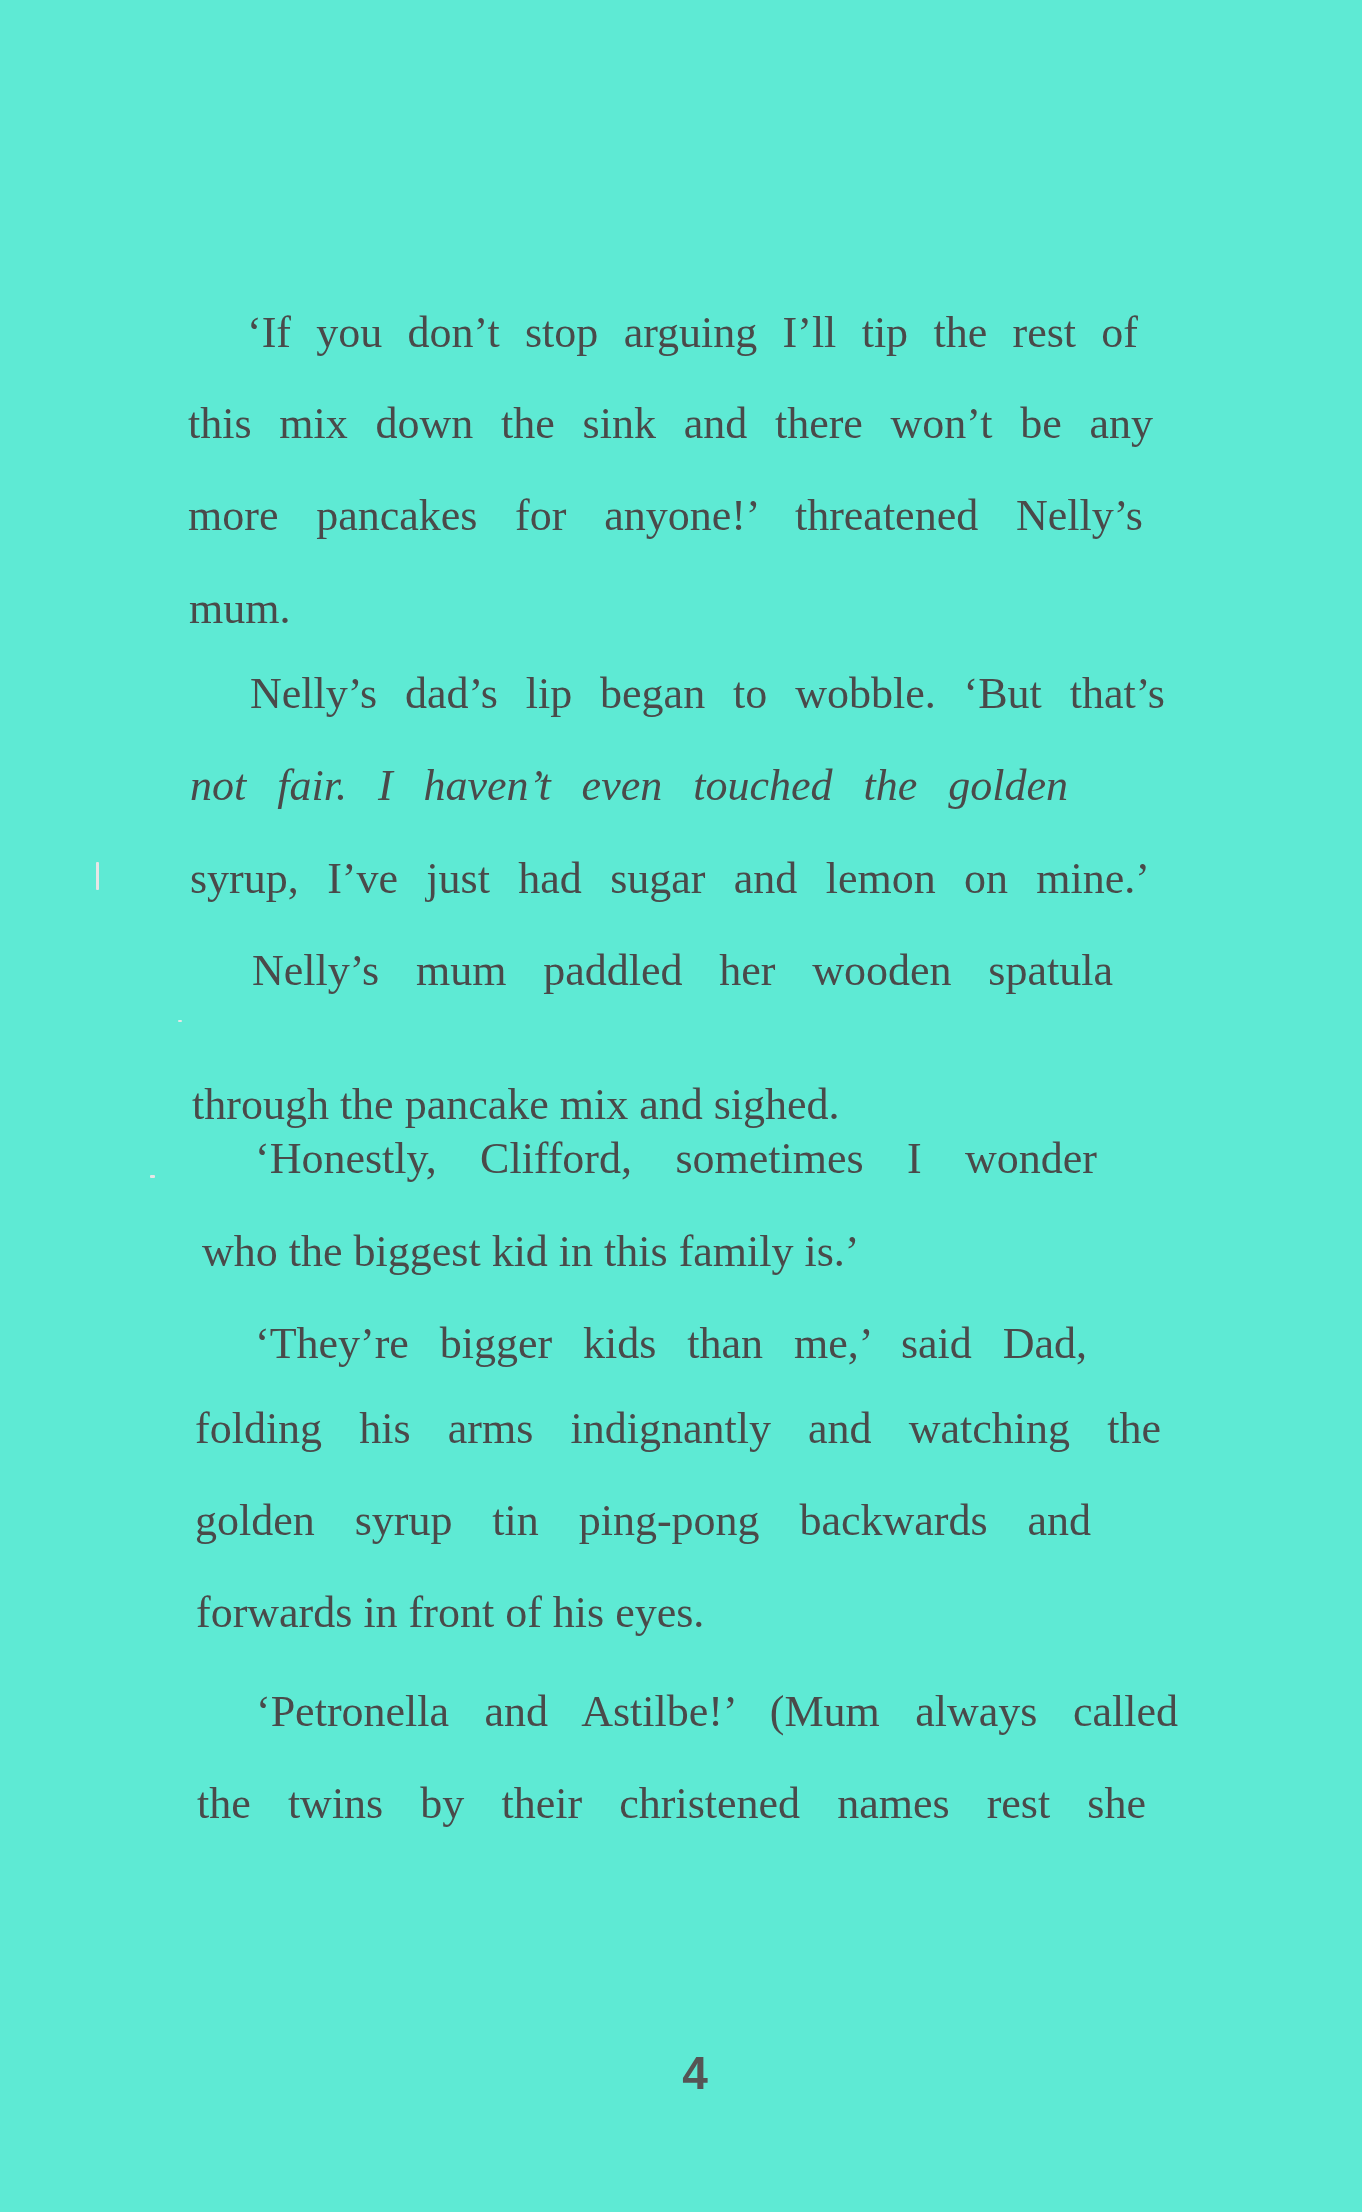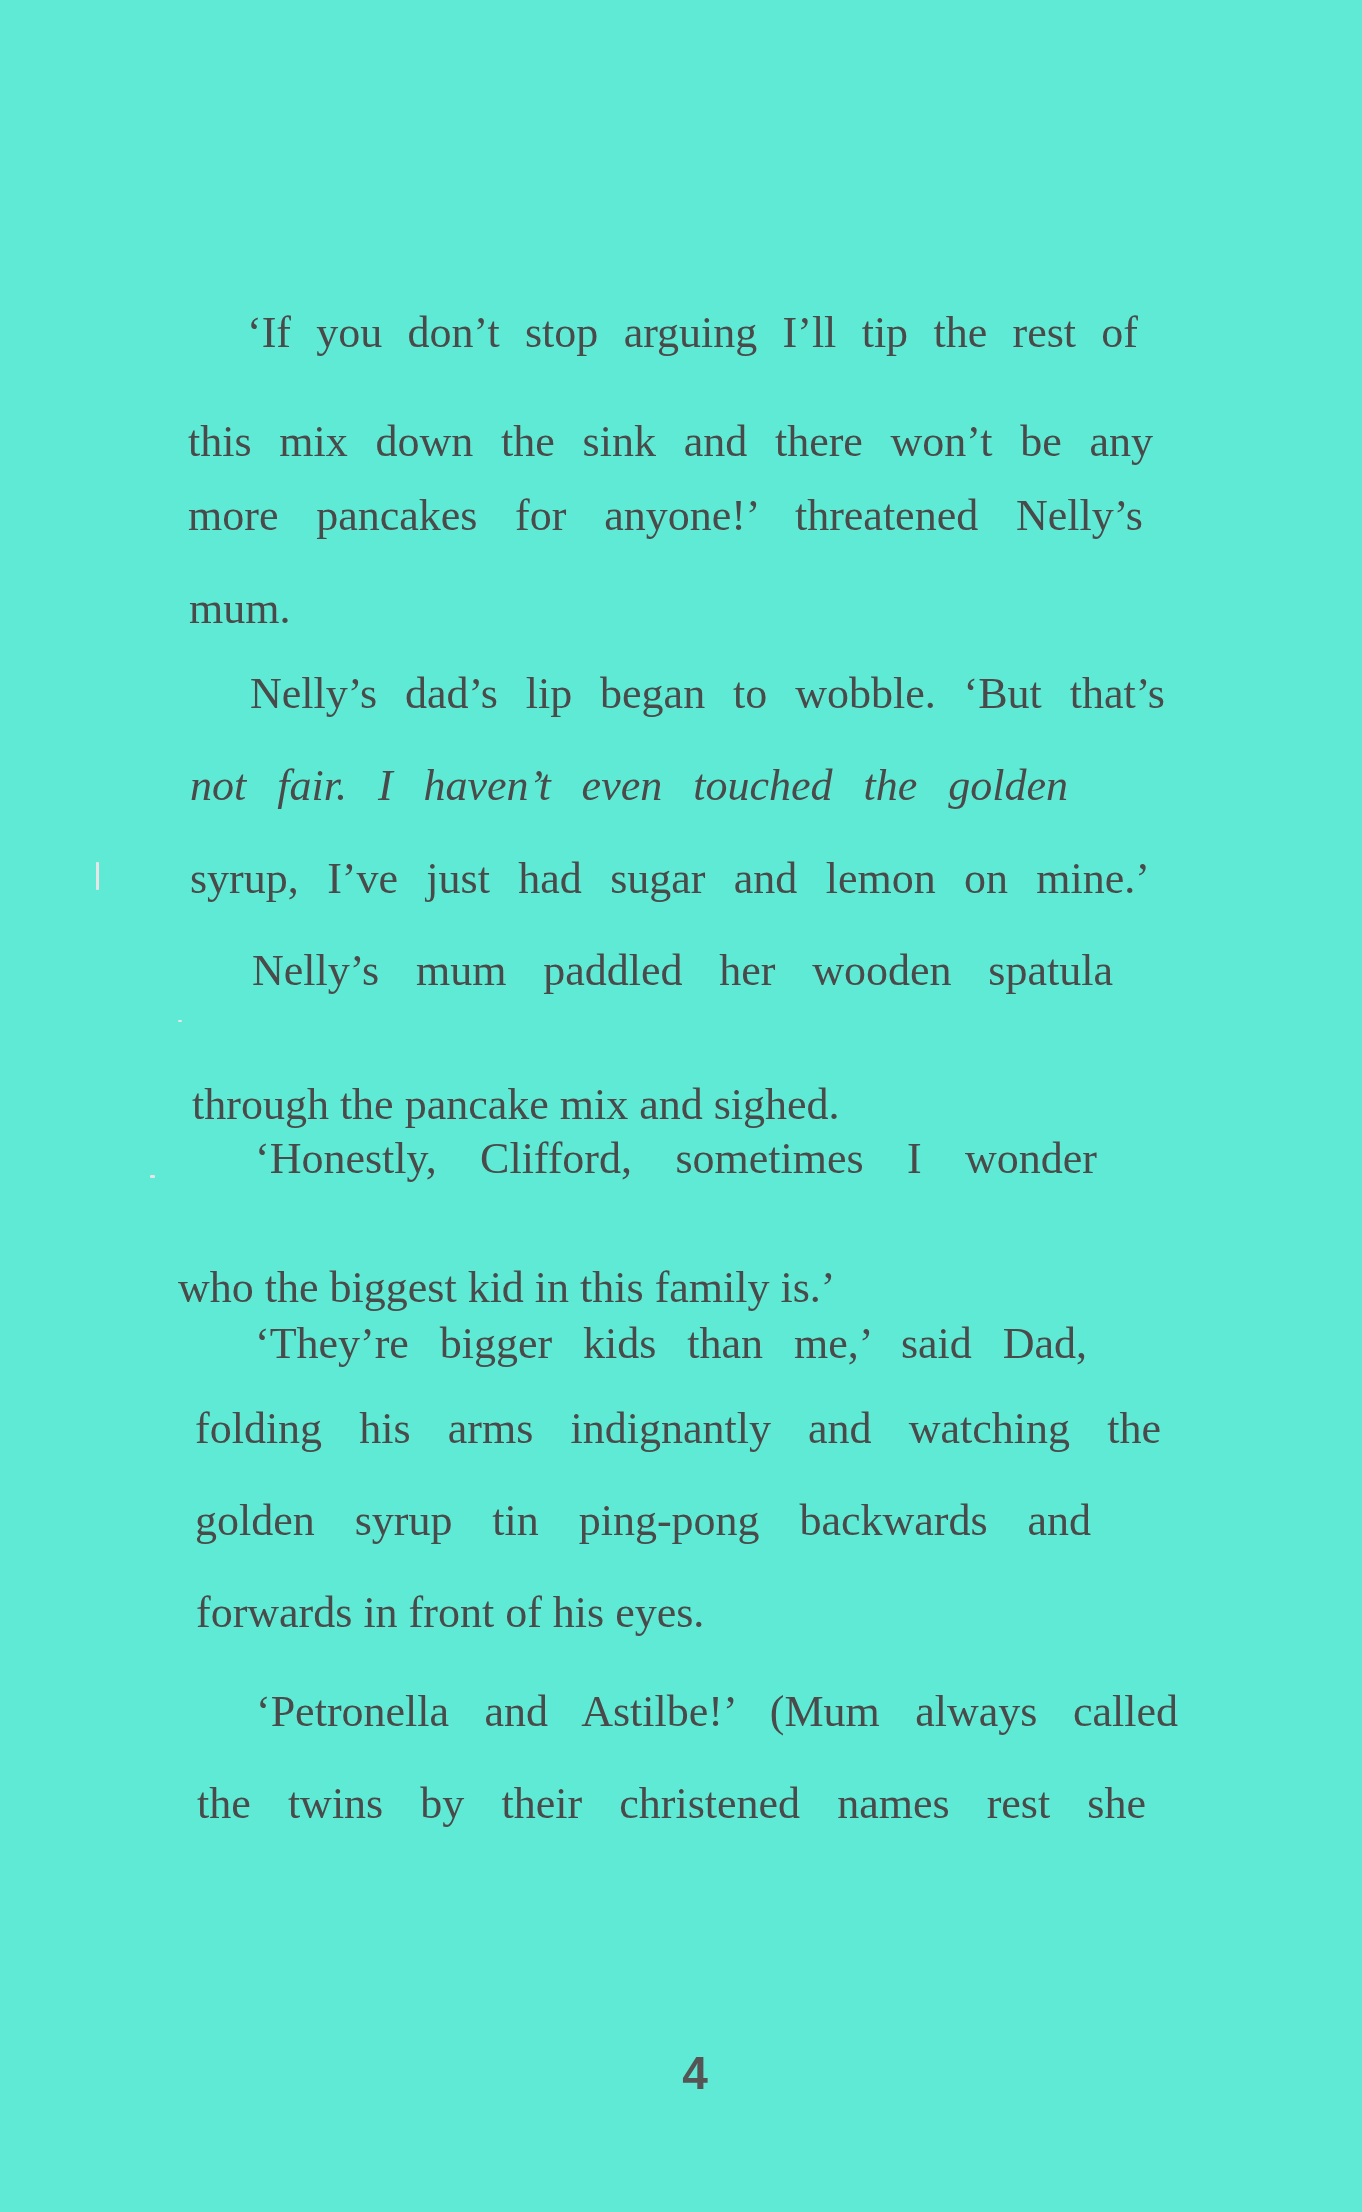--- a/index.html
+++ b/index.html
@@ -32,30 +32,30 @@
     text-align-last: justify;
     -webkit-font-smoothing: antialiased;
   }
   .line.last {
     text-align: left;
     text-align-last: left;
     width: auto !important;
   }
   
   #l0  { left: 247px; top: 311px;  width: 891px; }
-  #l1  { left: 188px; top: 402px;  width: 965px; margin-top: 18px; }
+  #l1  { left: 188px; top: 402px;  width: 965px; }
   #l2  { left: 188px; top: 494px;  width: 955px; }
   #l3  { left: 189px; top: 587px; }
   #l4  { left: 250px; top: 672px;  width: 915px; }
   #l5  { left: 190px; top: 764px;  width: 878px; font-style: italic; }
   #l6  { left: 190px; top: 857px;  width: 960px; }
   #l7  { left: 252px; top: 949px;  width: 861px; }
   #l8  { left: 192px; top: 1083px; text-align: center; }
   #l9  { left: 255px; top: 1137px; width: 842px; }
-  #l10 { left: 178px; top: 1230px; margin-top: 36px; }
+  #l10 { left: 202px; top: 1230px; }
   #l11 { left: 255px; top: 1322px; width: 832px; }
   #l12 { left: 195px; top: 1407px; width: 966px; }
   #l13 { left: 195px; top: 1499px; width: 896px; }
   #l14 { left: 196px; top: 1591px; }
   #l15 { left: 256px; top: 1690px; width: 922px; }
   #l16 { left: 197px; top: 1782px; width: 949px; }
 
   #page-number {
     position: absolute;
     left: 671px;

